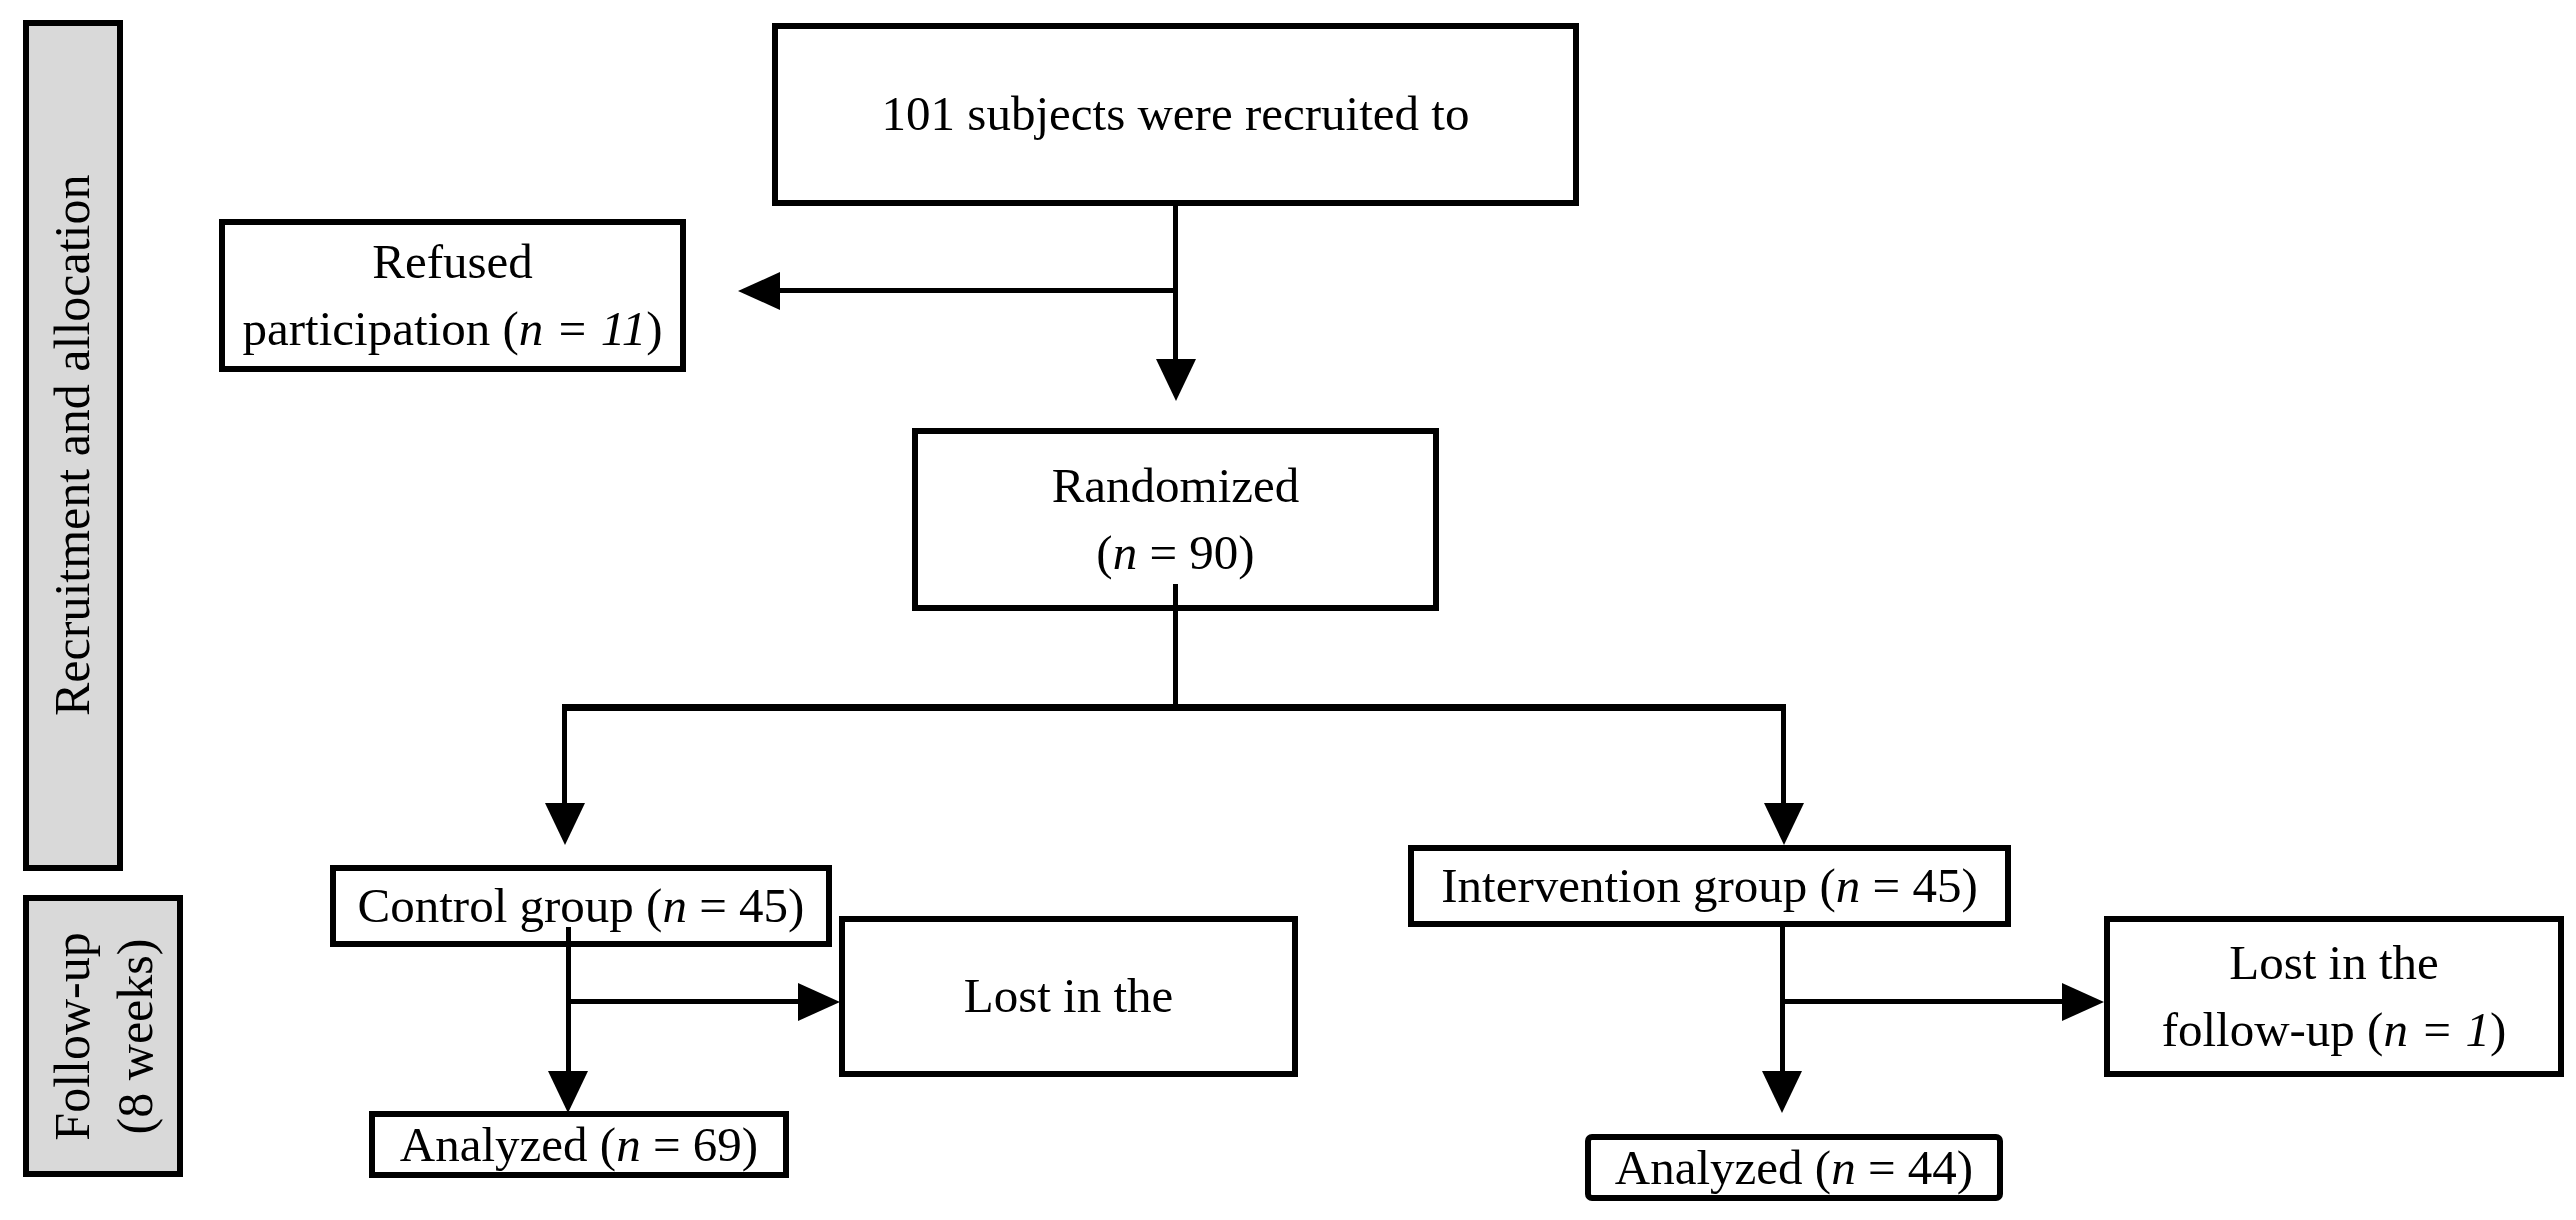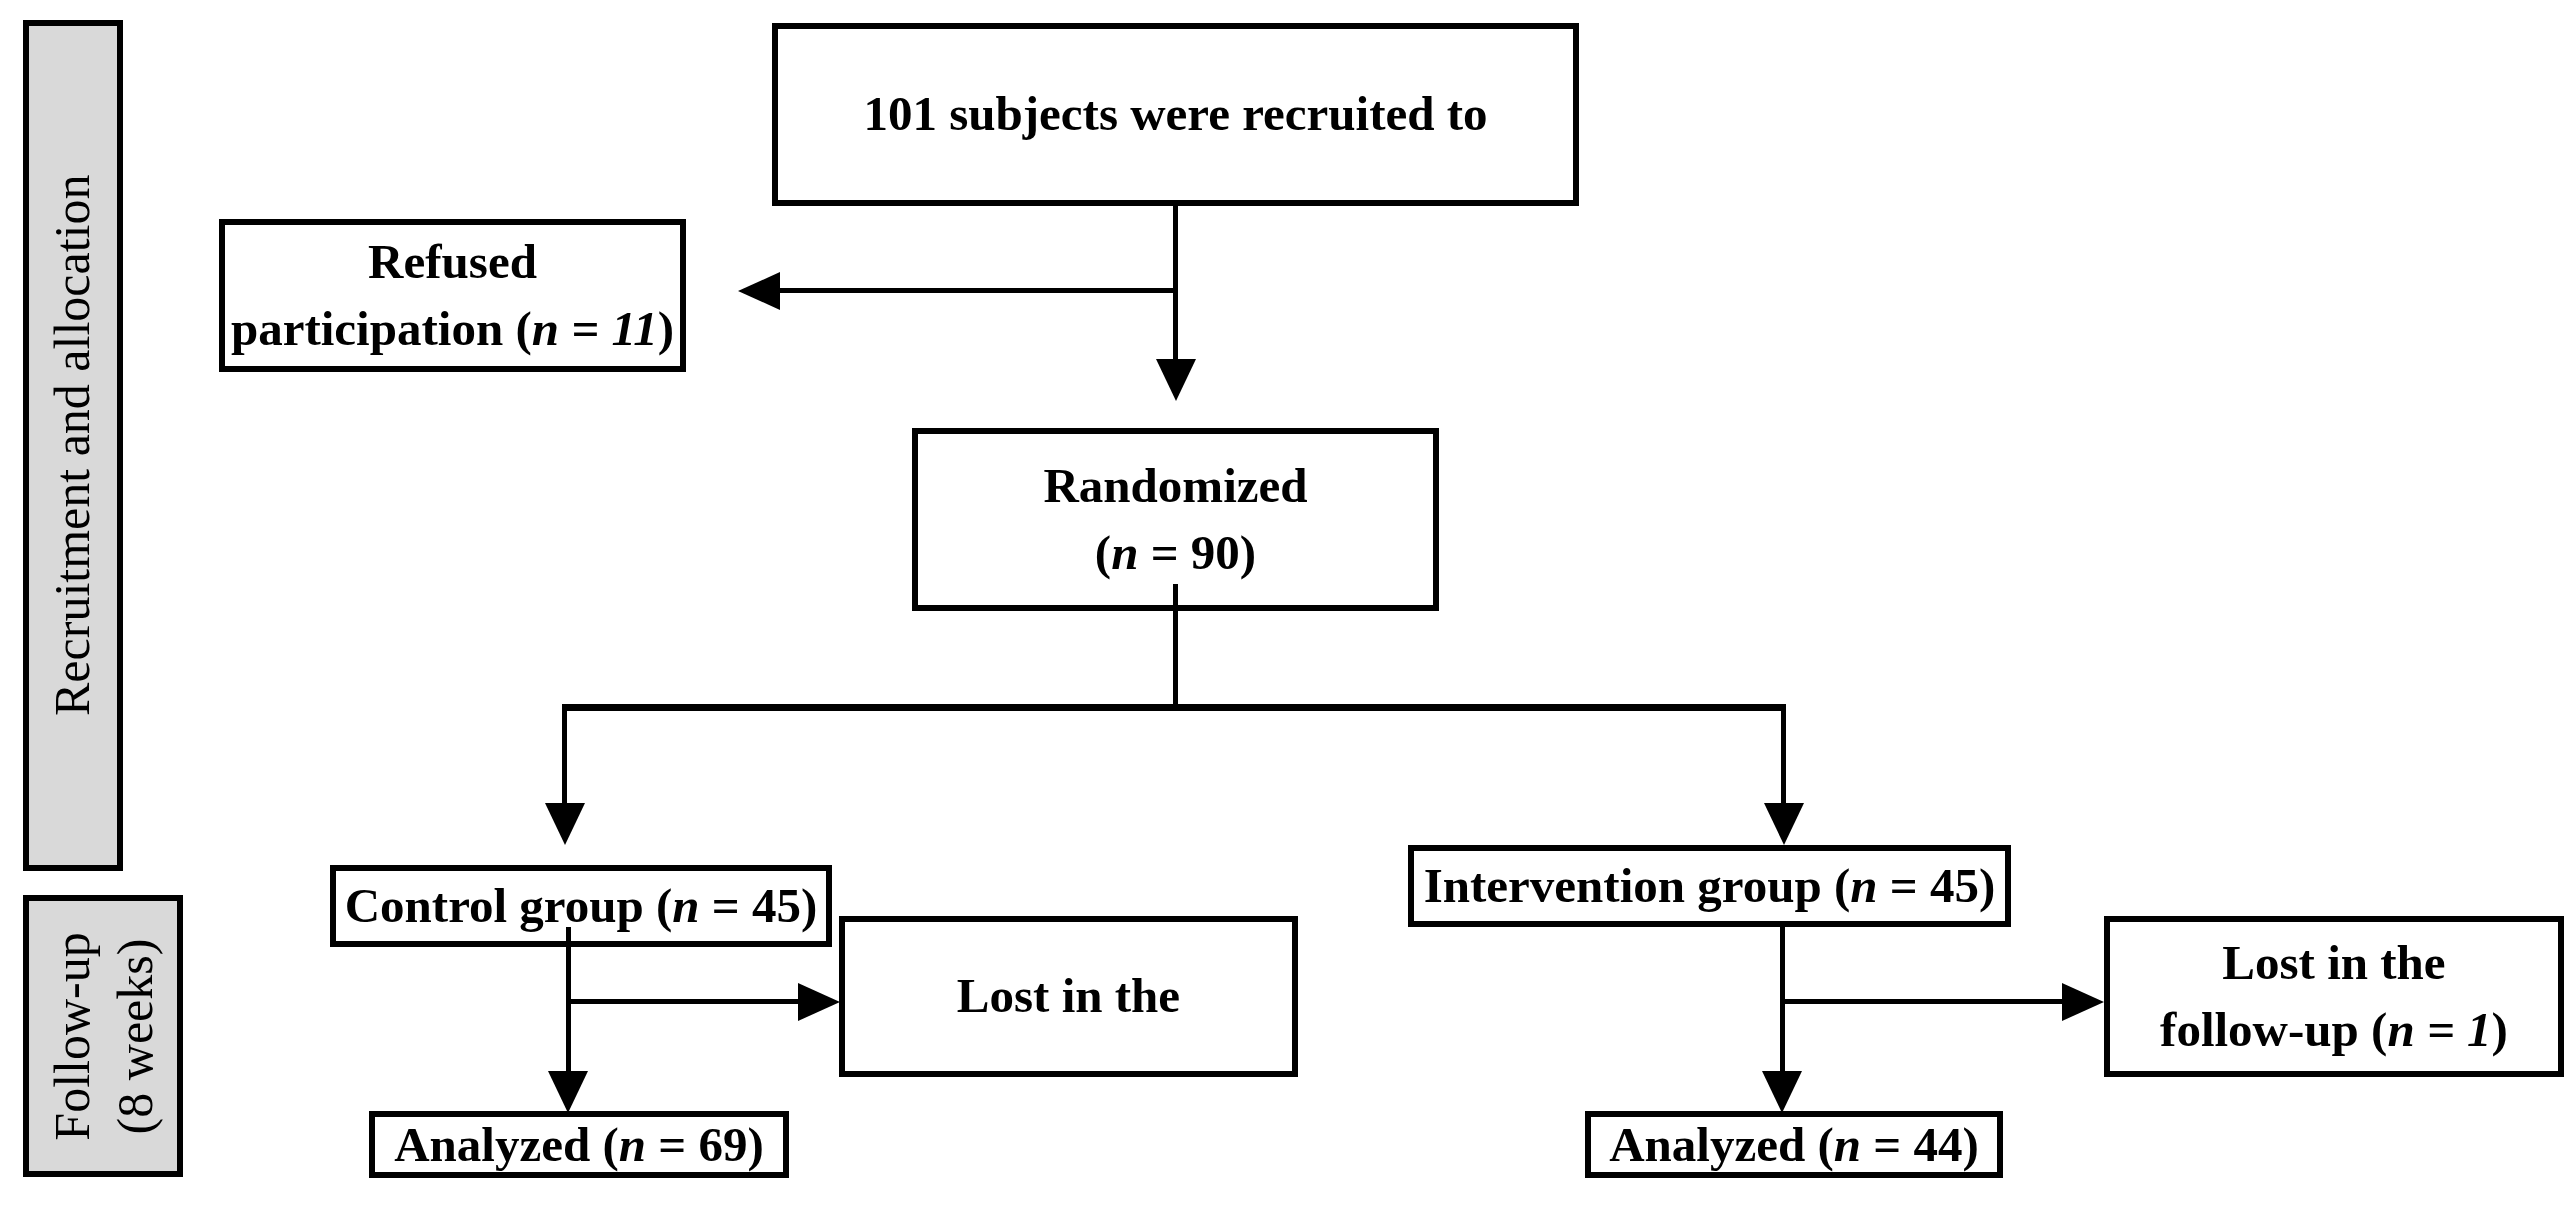--- a/index.html
+++ b/index.html
@@ -20,21 +20,21 @@
     background: #ffffff;
     display: flex;
     flex-direction: column;
     align-items: center;
     justify-content: center;
     text-align: center;
     font-size: 49px;
     line-height: 1.36;
   }
   .node.single { line-height: 1.05; white-space: nowrap; }
-  .node .ln { white-space: nowrap; font-weight: bold; }
+  .node .ln { white-space: nowrap; }
   .node i { font-style: italic; }
   
   .phase {
     position: absolute;
     box-sizing: border-box;
     border: 6.7px solid #000000;
     background: #d9d9d9;
     display: flex;
     align-items: center;
     justify-content: center;
@@ -101,21 +101,21 @@
 
   <div class="node" style="left:2104px; top:916px; width:460px; height:161px;">
     <div class="ln">Lost in the</div>
     <div class="ln"><span>follow-up (</span><i>n = 1</i><span>)</span></div>
   </div>
 
   <div class="node single" style="left:369px; top:1111px; width:420px; height:67px;">
     <div class="ln"><span>Analyzed (</span><i>n</i><span> = 69)</span></div>
   </div>
 
-  <div class="node single" style="left:1585px; top:1111px; width:418px; height:67px;">
+  <div class="node single" style="left:1585px; top:1134px; width:418px; height:67px;border-radius:7px;">
     <div class="ln"><span>Analyzed (</span><i>n</i><span> = 44)</span></div>
   </div>
 
   <div class="line" style="left:1173px; top:206px; width:5.4px; height:156px;"></div>
   <div class="ah down" style="left:1156px; top:359px;"></div>
 
   <div class="line" style="left:780px; top:288px; width:395px; height:5.4px;"></div>
   <div class="ah left" style="left:738px; top:272px;"></div>
 
   <div class="line" style="left:1173px; top:584px; width:5.4px; height:124px;"></div>

